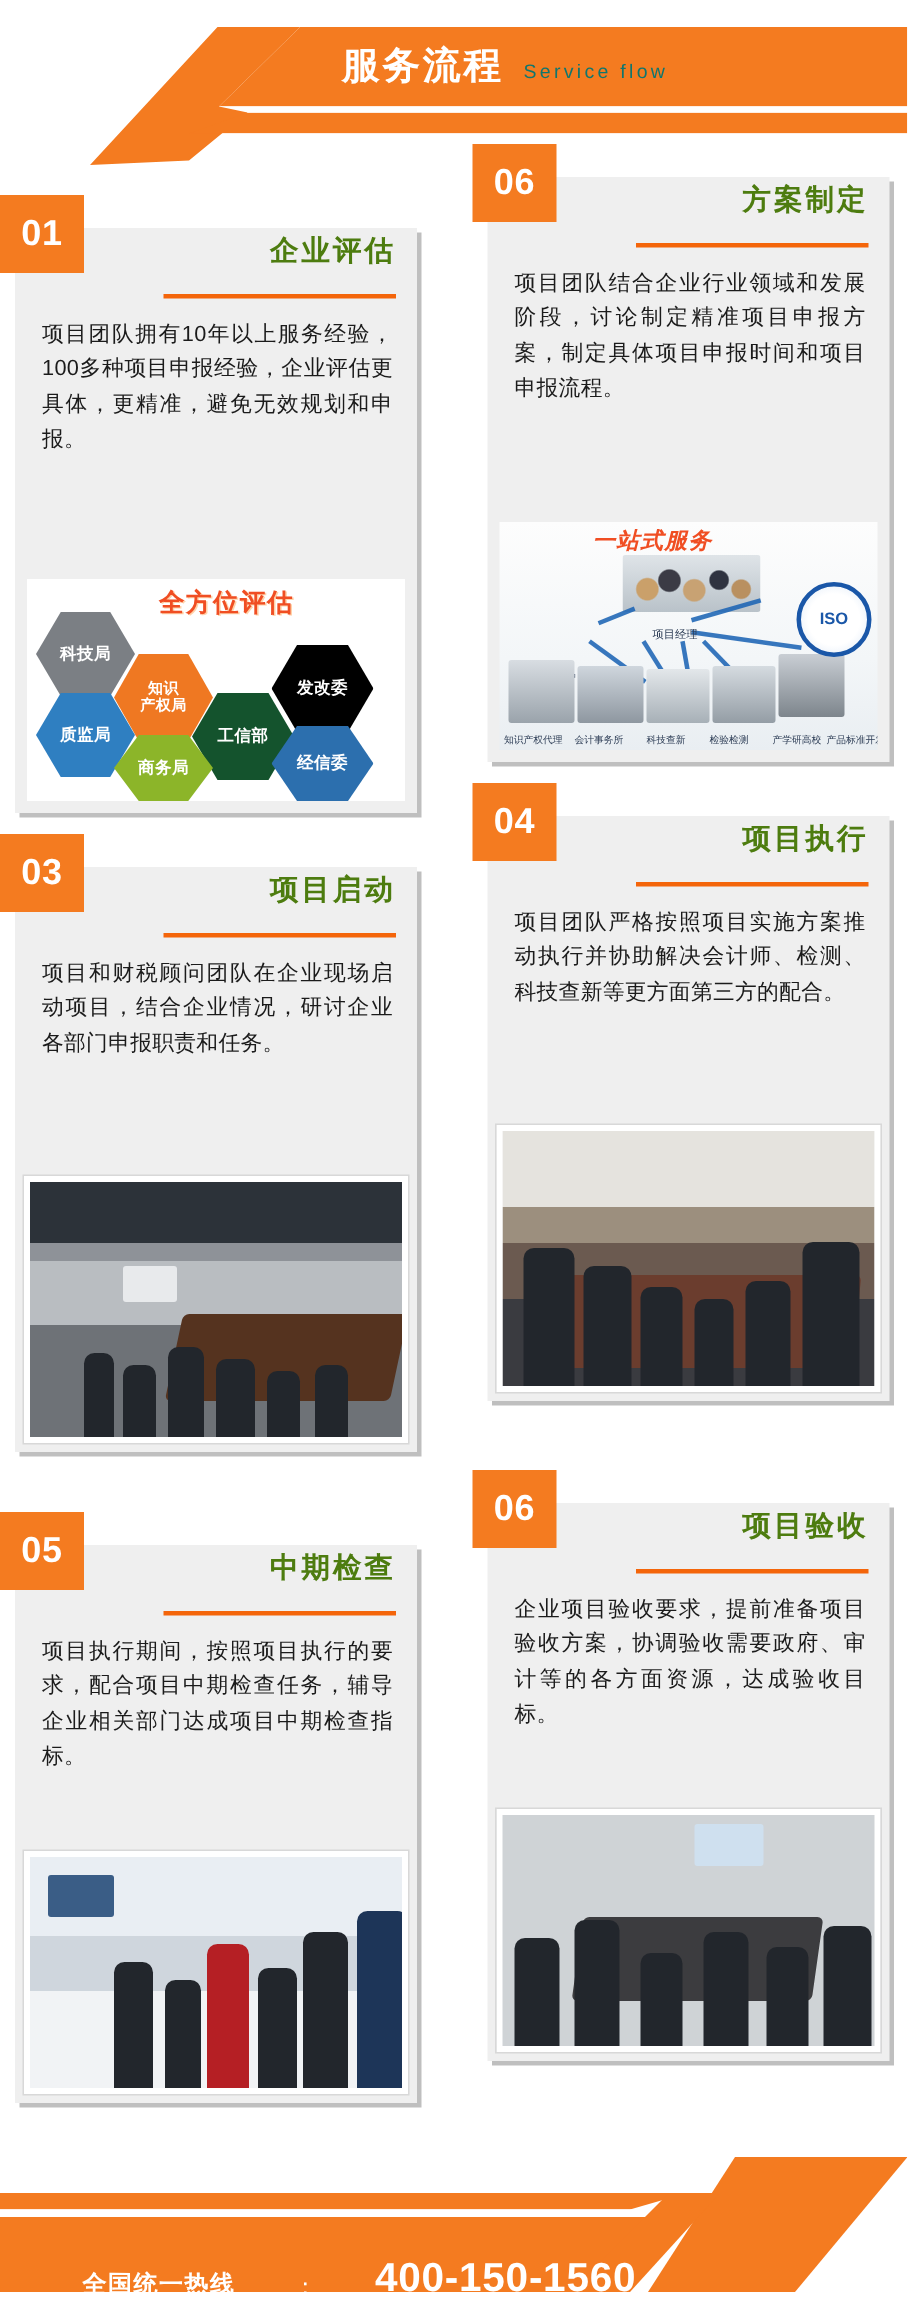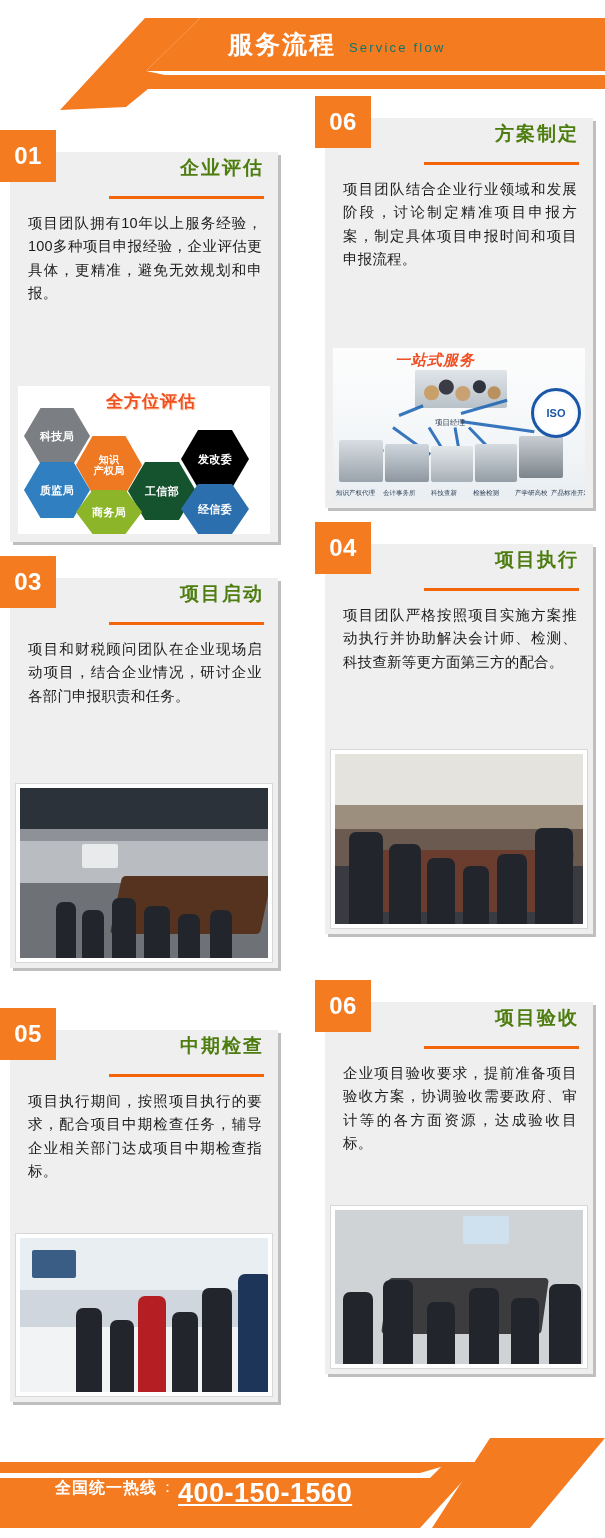--- a/index.html
+++ b/index.html
@@ -172,21 +172,21 @@
     background: #F47B20;
     clip-path: polygon(66px 0, 100px 0, 40px 66px, 0 66px);
   }
   .ftr-wedge2 {
     position: absolute; left: 380px; top: 12px; width: 225px; height: 90px;
     background: #F47B20;
     clip-path: polygon(110px 0, 225px 0, 150px 90px, 52px 90px);
   }
   .ftr-text {
     position: absolute; left: 0; top: 52px; height: 56px; width: 440px;
-    display: flex; align-items: flex-start; padding-left: 55px;
+    display: flex; align-items: flex-end; padding-left: 55px; gap: 36px;
   }
   .ftr-label { color: #ffffff; font-size: 16px; font-weight: bold; letter-spacing: 1px; }
   .ftr-colon { color: #ffffff; font-size: 15px; margin: 0 3px; }
   .ftr-num { color: #ffffff; font-size: 27px; font-weight: bold; letter-spacing: .5px; text-decoration: underline; }
 </style>
 </head>
 <body>
 
 <div id="page">
 

